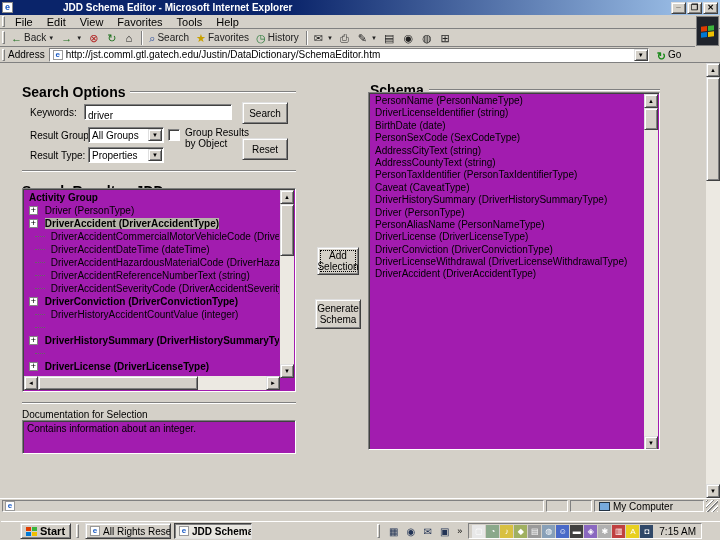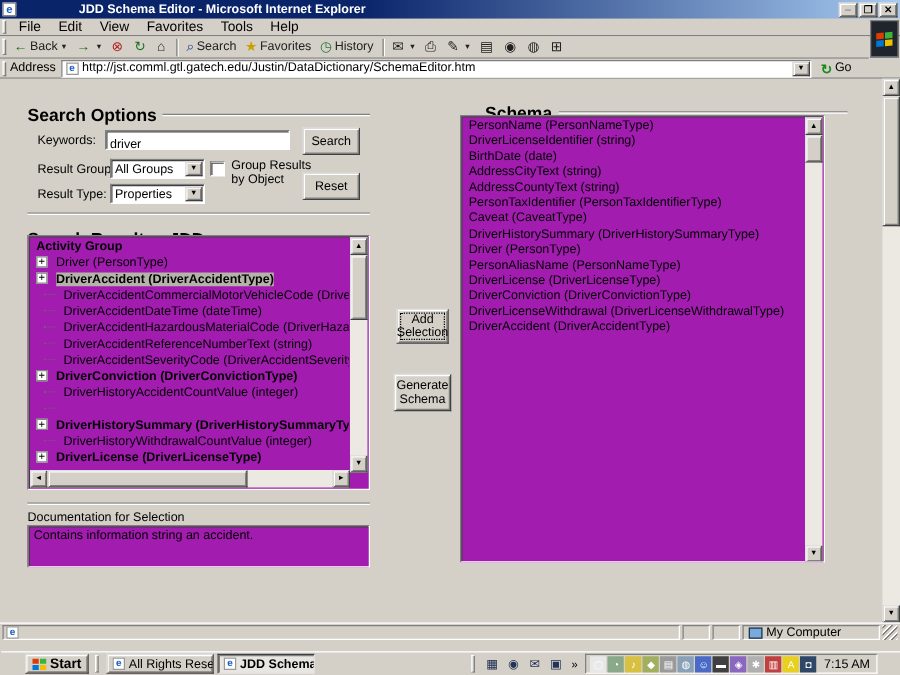--- a/index.html
+++ b/index.html
@@ -385,21 +385,20 @@
             <span class="dash" data-name="tree-branch-icon"></span>
           </div>
           <div class="trow bold expand" data-name="tree-item">
             <span class="exp" data-name="expand-plus-icon"></span>
             
             <span class="ttext" data-name="tree-item-label">DriverHistorySummary  (DriverHistorySummaryType)</span>
           </div>
           <div class="trow leaf" data-name="tree-item">
             
             <span class="dash" data-name="tree-branch-icon"></span>
-            <span class="ttext" data-name="tree-item-label">DriverHistoryWithdrawalCountValue  (integer)</span>
           </div>
           <div class="trow bold expand" data-name="tree-item">
             <span class="exp" data-name="expand-plus-icon"></span>
             
             <span class="ttext" data-name="tree-item-label">DriverLicense  (DriverLicenseType)</span>
           </div>
           <div class="trow leaf" data-name="tree-item">
             
             
             <span class="ttext" data-name="tree-item-label">DriverLicenseCommercialClassCode  (DriverLicenseClassC</span>
@@ -414,41 +413,42 @@
       <div class="sb-track-h" style="left:1px;bottom:1px;width:256px;" data-name="tree-hscroll-track"></div>
       <div class="sb-btn left" style="left:1px;bottom:1px;" data-name="scroll-left-icon"></div>
       <div class="sb-thumb" style="left:15px;bottom:1px;width:160px;height:14px;" data-name="tree-hscroll-thumb"></div>
       <div class="sb-btn right" style="left:243px;bottom:1px;" data-name="scroll-right-icon"></div>
     </div>
 
     <div class="divider" style="left:22px;top:339px;width:274px;" data-name="section-divider"></div>
 
     <span class="flabel" style="left:22px;top:346px;" data-name="documentation-heading">Documentation for Selection</span>
     <div class="listbox" style="left:22px;top:357px;width:274px;height:34px;" data-name="documentation-box">
-      <div style="padding:2px 4px;font-size:10px;" data-name="documentation-text">Contains information string an accident.</div>
+      <div style="padding:2px 4px;font-size:10px;" data-name="documentation-text">Contains information about an integer.</div>
     </div>
 
     <div class="push-btn raised" style="left:317px;top:184px;width:42px;height:28px;" data-name="add-selection-button">
       <span class="focus-inner" data-name="focus-rect"></span>
       <span>Add Selection</span>
     </div>
     <div class="push-btn raised" style="left:315px;top:236px;width:46px;height:30px;" data-name="generate-schema-button">
       <span>Generate Schema</span>
     </div>
 
-    <div class="sect-head" style="left:388px;top:19px;width:290px;">
+    <div class="sect-head" style="left:370px;top:19px;width:290px;">
       <span class="sect-title" data-name="schema-heading">Schema</span>
       <span class="hline" data-name="heading-rule"></span>
     </div>
     <div class="listbox" style="left:368px;top:29px;width:292px;height:358px;" data-name="schema-list">
       <div style="position:absolute;left:2px;top:2px;right:16px;bottom:2px;overflow:hidden;">
 
       <div class="srow" data-name="schema-item">PersonName  (PersonNameType)</div>
           <div class="srow" data-name="schema-item">DriverLicenseIdentifier  (string)</div>
           <div class="srow" data-name="schema-item">BirthDate  (date)</div>
+          <div class="srow" data-name="schema-item">PersonSexCode  (SexCodeType)</div>
           <div class="srow" data-name="schema-item">AddressCityText  (string)</div>
           <div class="srow" data-name="schema-item">AddressCountyText  (string)</div>
           <div class="srow" data-name="schema-item">PersonTaxIdentifier  (PersonTaxIdentifierType)</div>
           <div class="srow" data-name="schema-item">Caveat  (CaveatType)</div>
           <div class="srow" data-name="schema-item">DriverHistorySummary  (DriverHistorySummaryType)</div>
           <div class="srow" data-name="schema-item">Driver  (PersonType)</div>
           <div class="srow" data-name="schema-item">PersonAliasName  (PersonNameType)</div>
           <div class="srow" data-name="schema-item">DriverLicense  (DriverLicenseType)</div>
           <div class="srow" data-name="schema-item">DriverConviction  (DriverConvictionType)</div>
           <div class="srow" data-name="schema-item">DriverLicenseWithdrawal  (DriverLicenseWithdrawalType)</div>

